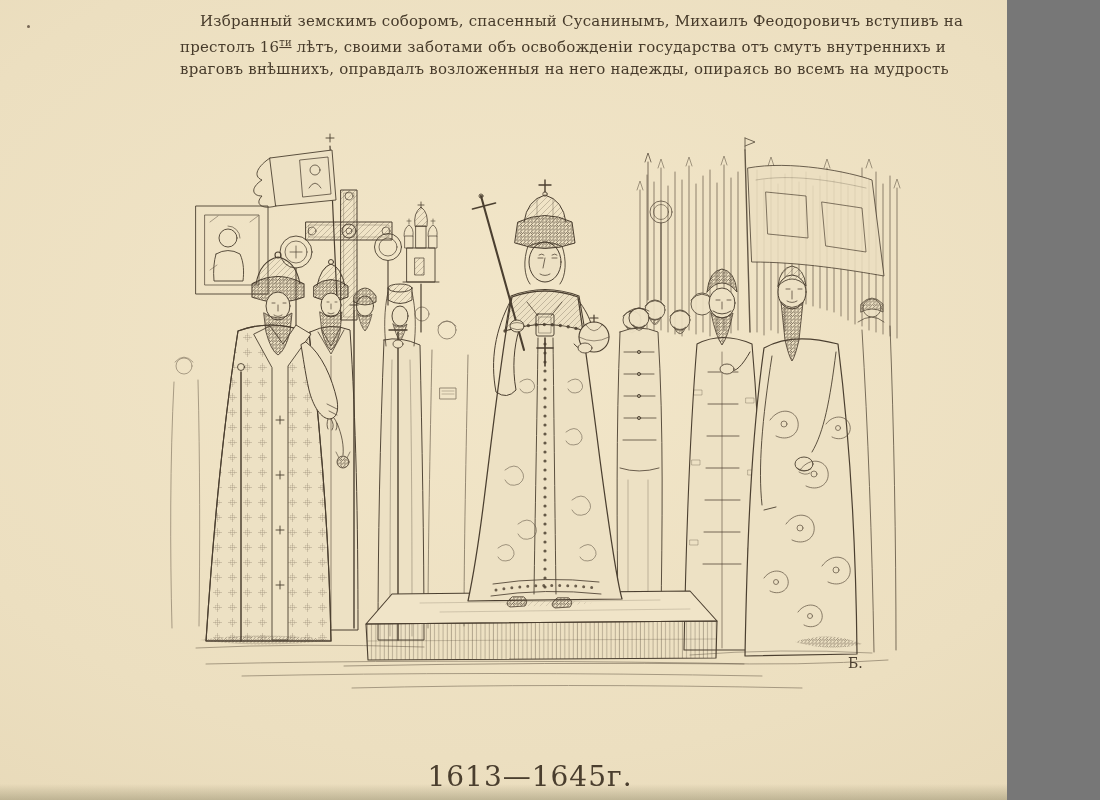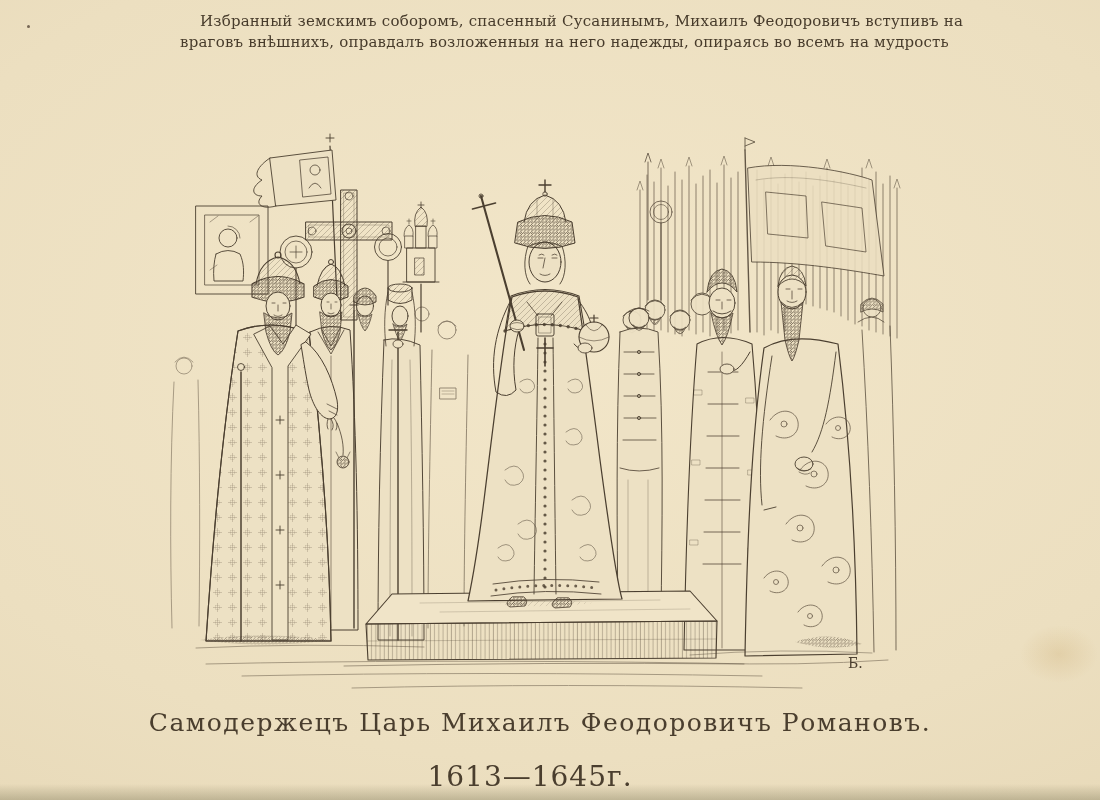--- a/index.html
+++ b/index.html
@@ -1,17 +1,17 @@
 <!DOCTYPE html>
 <html><head>
 <meta charset="utf-8">
 <style>
   html,body{margin:0;padding:0;background:#777;}
   .page{
-    position:relative;width:1100px;height:800px;overflow:hidden;
+    position:relative;width:1007px;height:800px;overflow:hidden;
     background:radial-gradient(ellipse 130% 110% at 50% 42%, #f2e6c9 0%, #ecdfc0 48%, #e5d6b4 82%, #d9c8a2 100%);
     font-family:"DejaVu Serif","Liberation Serif",serif;color:#4b3f30;
   }
   .page::after{
     content:"";position:absolute;left:0;right:0;bottom:0;height:16px;pointer-events:none;
     background:linear-gradient(to top, rgba(100,96,64,.32), rgba(100,96,64,0));
   }
   .annotation{
     position:absolute;left:180px;top:11px;width:762px;
     font-size:15px;line-height:21px;letter-spacing:.2px;color:#473b2b;
@@ -34,20 +34,21 @@
   .stain{position:absolute;left:1020px;top:625px;width:78px;height:58px;border-radius:50%;
     background:radial-gradient(closest-side, rgba(190,150,80,.20), rgba(190,150,80,0));}
 </style>
 </head>
 <body>
 
 <div class="page">
 
   <div class="annotation">
     <span class="ln ln1">Избранный земскимъ соборомъ, спасенный Сусанинымъ, Михаилъ Феодоровичъ вступивъ на</span>
+    <span class="ln ln2"><span>престолъ 16</span><sup>ти</sup><span> лѣтъ, своими заботами объ освобожденіи государства отъ смутъ внутреннихъ и</span></span>
     <span class="ln ln3">враговъ внѣшнихъ, оправдалъ возложенныя на него надежды, опираясь во всемъ на мудрость</span>
   </div>
 
   <svg class="engraving" width="1100" height="800" viewBox="0 0 1100 800">
     <defs>
       <pattern id="hD" width="6" height="6" patternUnits="userSpaceOnUse">
         <path d="M0,6 L6,0" stroke="#4b3f30" stroke-width="0.6" opacity="0.45"></path>
       </pattern>
       <pattern id="hDd" width="3.6" height="3.6" patternUnits="userSpaceOnUse">
         <path d="M0,3.6 L3.6,0 M1.8,3.6 L3.6,1.8" stroke="#44382a" stroke-width="0.75" opacity="0.85"></path>
@@ -369,18 +370,17 @@
         <ellipse cx="585" cy="348" rx="7" ry="5" fill="#ede1c4" stroke-width="0.85"></ellipse>
 
         <path d="M512,597 q-9,7 -2,10 l15,-1 q4,-5 -1,-9 z" fill="url(#hDd)" stroke-width="0.8"></path>
         <path d="M557,598 q-9,7 -2,10 l15,-1 q4,-5 -1,-9 z" fill="url(#hDd)" stroke-width="0.8"></path>
       </g>
 
       <text x="848" y="668" font-size="14" fill="#4b3f30" stroke="none" font-family="DejaVu Serif, Liberation Serif, serif">Б.</text>
     </g>
   </svg>
 
-  <div class="caption-title">Самодержецъ Царь Михаилъ Феодоровичъ Романовъ.</div>
   <div class="caption-years">1613—1645г.</div>
 
   <div class="speck"></div>
   <div class="stain"></div>
 </div>
 
 </body></html>

